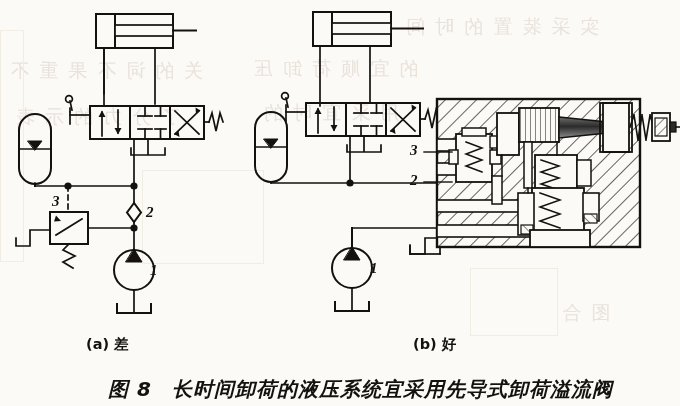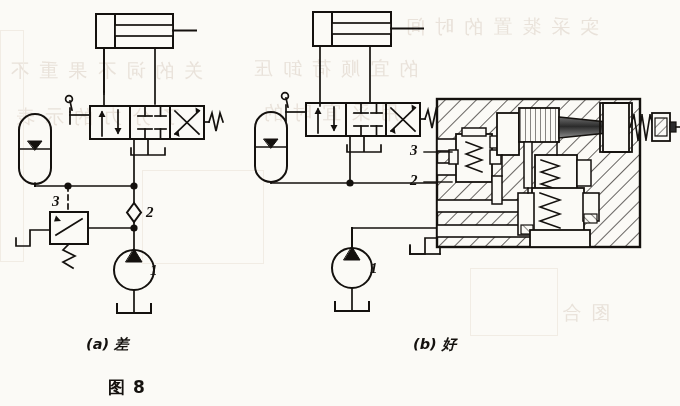--- a/index.html
+++ b/index.html
@@ -38,27 +38,27 @@
   }
   .cap {
     position: absolute;
     color: #14110e;
     white-space: nowrap;
   }
   .subcap {
     font-size: 14.5px;
     font-family: "DejaVu Sans", "Liberation Sans", sans-serif;
     font-weight: 600;
-    font-style: italic;
   }
   .maincap {
-    font-size: 17px;
+    font-size: 20px;
     font-weight: bold;
     font-family: "DejaVu Sans", "Liberation Sans", sans-serif;
     letter-spacing: 1px;
+    font-style: italic;
   }
   .numlabel {
     position: absolute;
     font-size: 15px;
     font-style: italic;
     font-family: "Liberation Serif", serif;
     color: #14110e;
     font-weight: 600;
   }
 </style>
@@ -379,14 +379,15 @@
   <div class="numlabel" style="left:52px; top:193px;">3</div>
 
   <div class="numlabel" style="left:370px; top:260px;">1</div>
   <div class="numlabel" style="left:410px; top:142px;">3</div>
   <div class="numlabel" style="left:410px; top:172px;">2</div>
 
   <div class="cap subcap" style="left:86px; top:335px;">(a) 差</div>
   <div class="cap subcap" style="left:413px; top:335px;">(b) 好</div>
 
   <div class="cap maincap" style="left:108px; top:376px;">图 8</div>
+  <div class="cap maincap" style="left:172px; top:376px;">长时间卸荷的液压系统宜采用先导式卸荷溢流阀</div>
 
 </div>
 
 </body></html>

